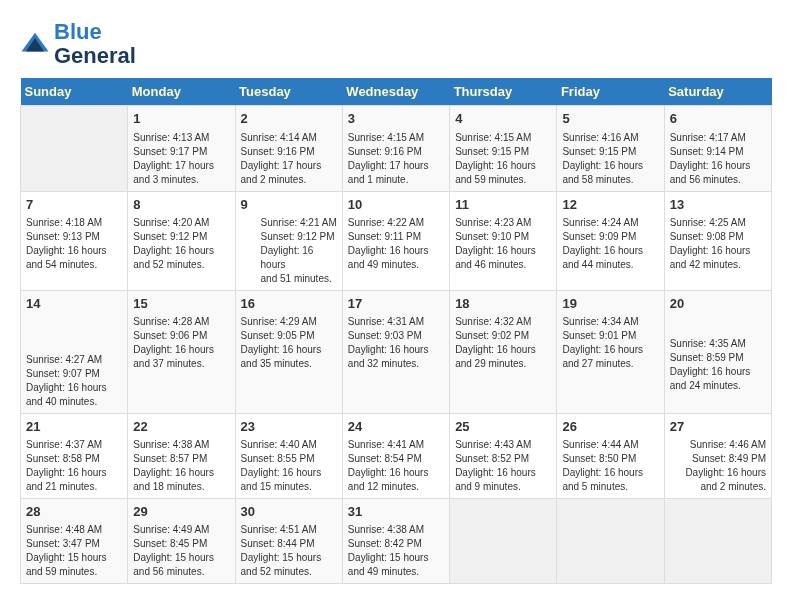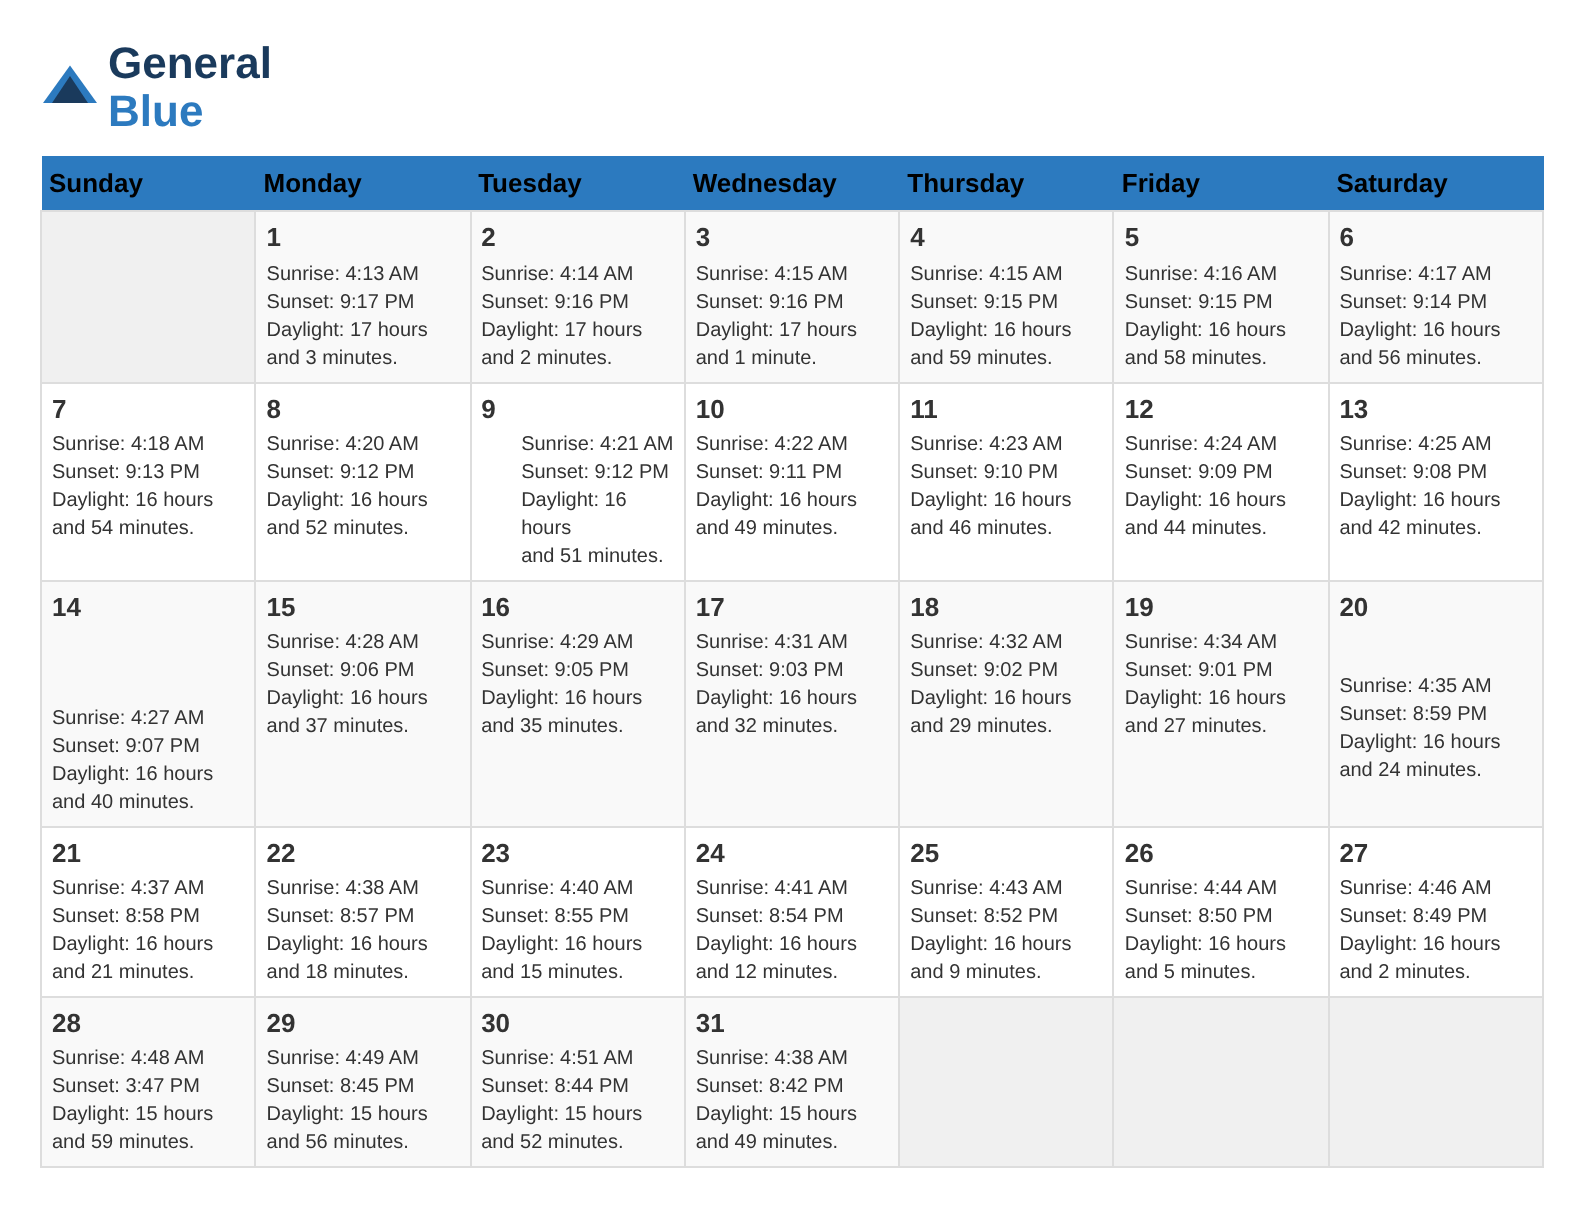--- a/index.html
+++ b/index.html
@@ -46,21 +46,21 @@
       font-size: 16px;
       color: #333;
     }
     table {
       width: 100%;
       border-collapse: collapse;
       font-size: 11px;
     }
     thead tr th {
       background-color: #2c7abf;
-      color: #000000;
+      color: #fef9c3;
       padding: 6px 4px;
       text-align: left;
       font-size: 13px;
       font-weight: bold;
     }
     tbody tr td {
       border: 1px solid #ddd;
       vertical-align: top;
       padding: 4px 5px;
       width: 107px;
@@ -91,22 +91,22 @@
 </head>
 <body>
 
 <div class="header">
   <div class="logo">
     <svg class="logo-icon" viewBox="0 0 40 40">
       <polygon points="20,5 38,30 2,30" fill="#2c7abf"></polygon>
       <polygon points="20,12 32,30 8,30" fill="#1a3a5c"></polygon>
     </svg>
     <div class="logo-text">
+      <div><span>Blue</span></div>
       <div>General</div>
-      <div><span>Blue</span></div>
     </div>
   </div>
   <div class="title-block">
     <div class="month-title"></div>
     <div class="location"></div>
   </div>
 </div>
 
 <table>
   <thead>
@@ -306,21 +306,21 @@
         </td>
         <td>
           <span class="day-number">26</span>
           <div class="day-info" style="white-space: pre-line;">Sunrise: 4:44 AM
 Sunset: 8:50 PM
 Daylight: 16 hours
 and 5 minutes.</div>
         </td>
         <td>
           <span class="day-number">27</span>
-          <div class="day-info" style="white-space: pre-line;">Sunrise: 4:46 AM
+          <div class="day-info" style="white-space: pre-line; text-align: right;">Sunrise: 4:46 AM
 Sunset: 8:49 PM
 Daylight: 16 hours
 and 2 minutes.</div>
         </td>
       </tr>
       <tr>
         <td>
           <span class="day-number">28</span>
           <div class="day-info" style="white-space: pre-line;">Sunrise: 4:48 AM
 Sunset: 3:47 PM

